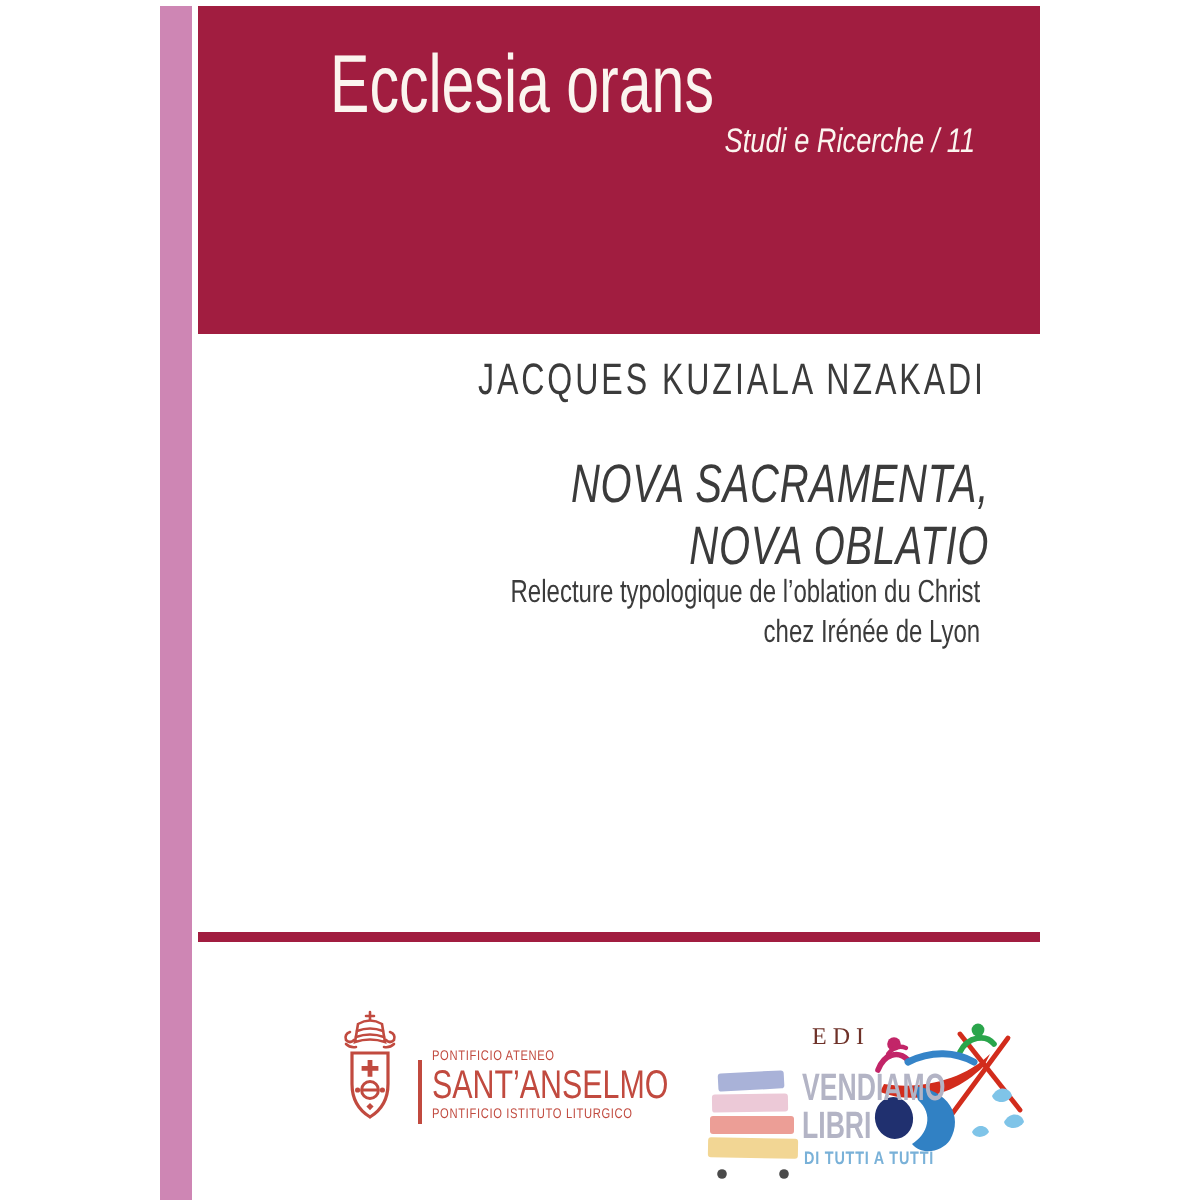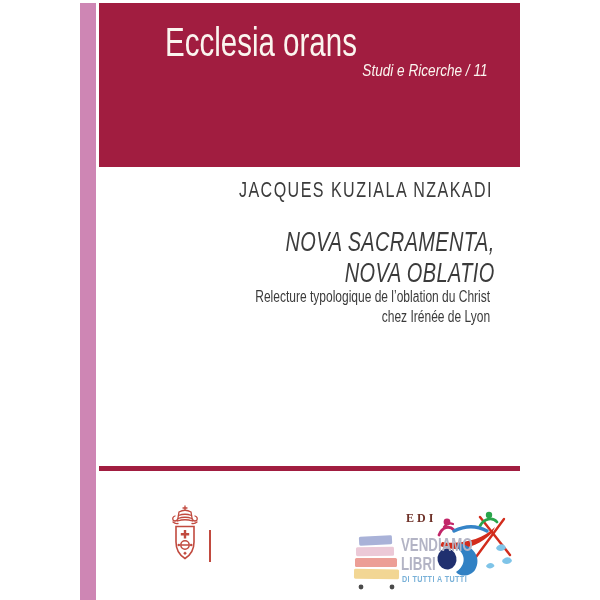--- a/index.html
+++ b/index.html
@@ -62,21 +62,21 @@
   }
   .anselmo-name {
     font-size:20px; line-height:20px; margin:1px 0 1px 0; white-space:nowrap;
     transform:scaleX(0.76); transform-origin:left top;
   }
   
   .books-svg { position:absolute; left:352px; top:535px; }
   .boat-svg  { position:absolute; left:430px; top:503px; }
   .edi-name {
     position:absolute; left:406px; top:511px; color:#6e3128;
-    font-family:"Liberation Serif", serif; font-weight:bold;
+    font-family:"Liberation Serif", serif; font-weight:normal;
     font-size:12px; letter-spacing:3px; z-index:3; white-space:nowrap;
   }
   .edi-slogan1, .edi-slogan2 {
     position:absolute; left:401px; color:#b3b4c5; font-weight:bold;
     font-size:19px; white-space:nowrap; z-index:3;
     transform:scaleX(0.70); transform-origin:left top;
   }
   .edi-slogan1 { top:534px; }
   .edi-slogan2 { top:553px; }
   .edi-tagline {
@@ -137,20 +137,25 @@
       <path d="M19,46.5 l1.8,1.8 l-1.8,1.8 l-1.8,-1.8 Z"></path>
     </g>
     <g stroke="#c14a3f" fill="none" stroke-width="1.5">
       <circle cx="19" cy="40" r="4.2"></circle>
       <path d="M14.8,40 h8.4"></path>
     </g>
   </svg>
 
   <div class="anselmo-divider"></div>
 
+  <div class="anselmo-text">
+    <div class="anselmo-small">PONTIFICIO ATENEO</div>
+    <div class="anselmo-name">SANT’ANSELMO</div>
+    <div class="anselmo-small">PONTIFICIO ISTITUTO LITURGICO</div>
+  </div>
 
   <svg class="books-svg" width="50" height="58" viewBox="0 0 50 58">
     <g>
       <rect x="7" y="1" width="33" height="9" rx="1.5" fill="#a9b2d8" transform="rotate(-3 23 5)"></rect>
       <rect x="4" y="12" width="38" height="9" rx="1.5" fill="#ecc9d7" transform="rotate(-1 23 16)"></rect>
       <rect x="3" y="23" width="42" height="9" rx="1.5" fill="#ec9e96"></rect>
       <rect x="2" y="34" width="45" height="10" rx="1.5" fill="#f2d694" transform="rotate(1 24 39)"></rect>
       <circle cx="9" cy="52" r="2.4" fill="#4a4a4a"></circle>
       <circle cx="40" cy="52" r="2.4" fill="#4a4a4a"></circle>
     </g>

